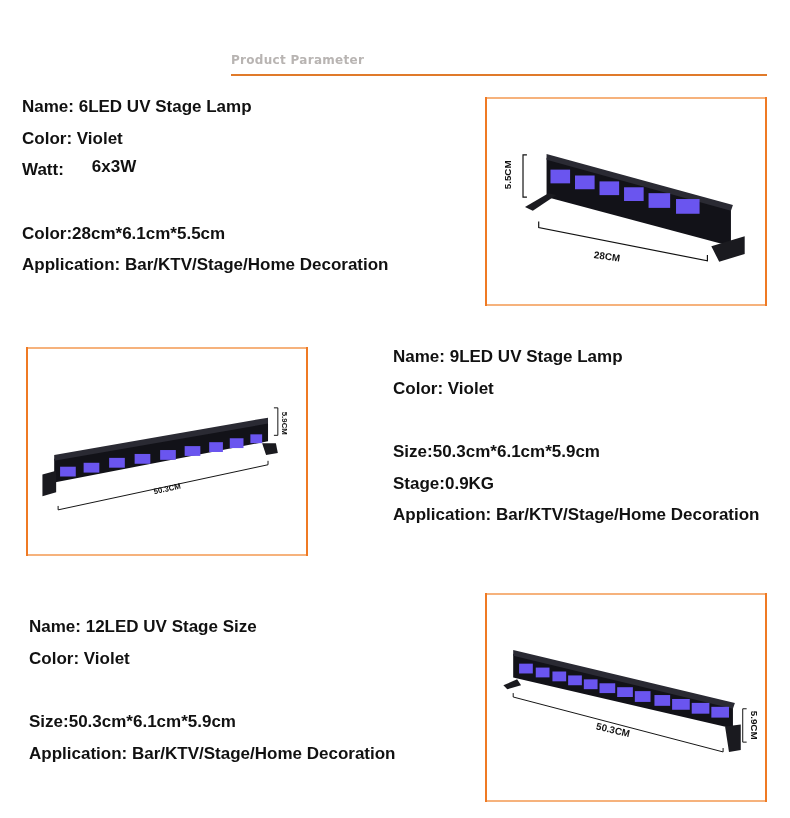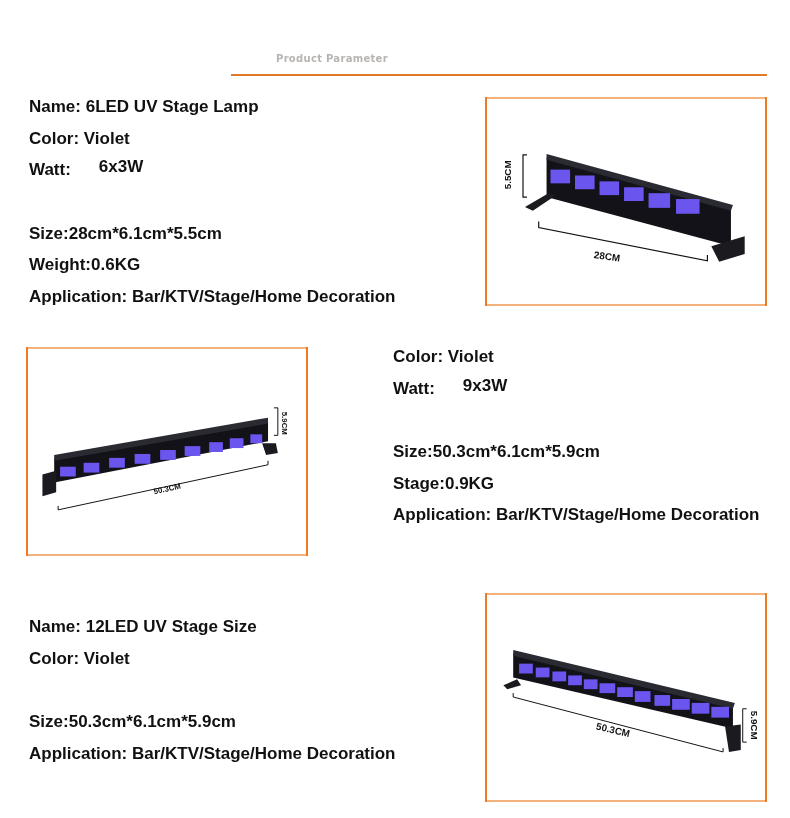--- a/index.html
+++ b/index.html
@@ -1,45 +1,44 @@
 <!DOCTYPE html>
 <html><head>
 <meta charset="utf-8">
 <style>
   html, body { margin:0; padding:0; background:#ffffff; }
   body { width:790px; height:818px; position:relative; overflow:hidden;
          font-family:"Liberation Sans", sans-serif; color:#111; }
   .header { position:absolute; left:231px; top:52px; width:536px; height:22px;
             border-bottom:2px solid #e07a2a; }
-  .header-title { position:absolute; left:0; top:1px; font-size:10px; font-weight:bold;
-                  color:#b8b4b2; letter-spacing:0.3px; font-family:"DejaVu Sans", sans-serif;margin-left:45px; }
+  .header-title { position:absolute; left:0; top:1px; font-size:12px; font-weight:bold;
+                  color:#b8b4b2; letter-spacing:0.3px; font-family:"DejaVu Sans", sans-serif; }
   .spec { position:absolute; font-size:17px; font-weight:bold; line-height:31.5px; }
   .spec .row { white-space:nowrap; }
   .spec .gap { height:32px; }
   .watt-val { display:inline-block; margin-left:28px; position:relative; top:-3px; }
   .frame { position:absolute; border:2px solid #f6b27c; background:#fff; box-sizing:border-box; }
   .frame::before { content:""; position:absolute; left:-2px; top:-2px; bottom:-2px; width:2px; background:#ef7a24; }
   .frame::after { content:""; position:absolute; right:-2px; top:-2px; bottom:-2px; width:2px; background:#ef7a24; }
   .frame svg { position:absolute; left:0; top:0; width:100%; height:100%; }
   .dimtxt { font-family:"Liberation Sans", sans-serif; font-weight:bold; fill:#111; }
 </style>
 </head>
 <body>
 
 <div class="header">
   <span class="header-title">Product Parameter</span>
 </div>
 
-<div class="spec" style="left:29px; top:91px;">
+<div class="spec" style="left:22px; top:91px;">
   <div class="row">Name: 6LED UV Stage Lamp</div>
   <div class="row">Color: Violet</div>
   <div class="row"><span>Watt:</span><span class="watt-val">6x3W</span></div>
   <div class="gap"></div>
-  <div class="row">Size:28cm*6.1cm*5.5cm</div>
-  <div class="row">Weight:0.6KG</div>
+  <div class="row">Color:28cm*6.1cm*5.5cm</div>
   <div class="row">Application: Bar/KTV/Stage/Home Decoration</div>
 </div>
 
 <div class="frame" style="left:485px; top:97px; width:282px; height:209px;">
   <svg viewBox="0 0 282 209">
     <path d="M60 60 L248 112 L248 150 L60 100 Z" fill="#121218"></path>
     <path d="M60 56 L250 108 L248 114 L60 62 Z" fill="#2a2a33"></path>
     <path d="M38 110 L62 96 L70 98 L46 114 Z" fill="#1a1a1f"></path>
     <path d="M228 150 L262 140 L262 158 L236 166 Z" fill="#1a1a1f"></path>
     <g id="leds1">
@@ -73,22 +72,22 @@
     <rect x="205" y="91" width="14" height="10" fill="#6a55ef"></rect>
     <rect x="226" y="87" width="12" height="9" fill="#6a55ef"></rect>
     <path d="M30 160 L30 164 L244 118 L244 114" stroke="#111" stroke-width="1" fill="none"></path>
     <text class="dimtxt" x="128" y="148" font-size="8" transform="rotate(-12 128 148)">50.3CM</text>
     <path d="M250 60 L254 60 L254 88 L250 88" stroke="#111" stroke-width="1" fill="none"></path>
     <text class="dimtxt" x="258" y="64" font-size="8" transform="rotate(90 258 64)">5.9CM</text>
   </svg>
 </div>
 
 <div class="spec" style="left:393px; top:341px;">
+  <div class="row">Name: 9LED UV Stage Lamp</div>
   <div class="row">Color: Violet</div>
-  <div class="row"><span>Watt:</span><span class="watt-val">9x3W</span></div>
   <div class="gap"></div>
   <div class="row">Size:50.3cm*6.1cm*5.9cm</div>
   <div class="row">Stage:0.9KG</div>
   <div class="row">Application: Bar/KTV/Stage/Home Decoration</div>
 </div>
 
 <div class="spec" style="left:29px; top:611px;">
   <div class="row">Name: 12LED UV Stage Size</div>
   <div class="row">Color: Violet</div>
   <div class="gap"></div>

